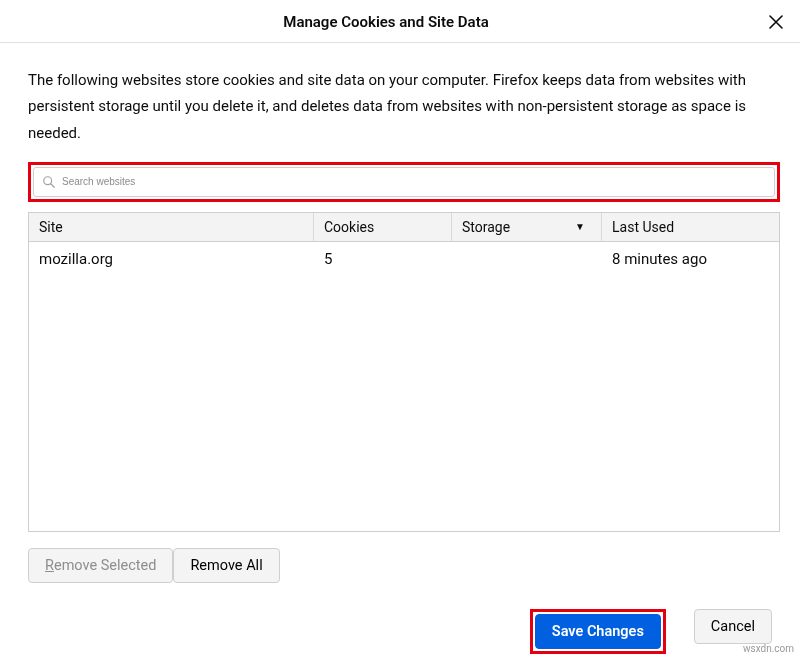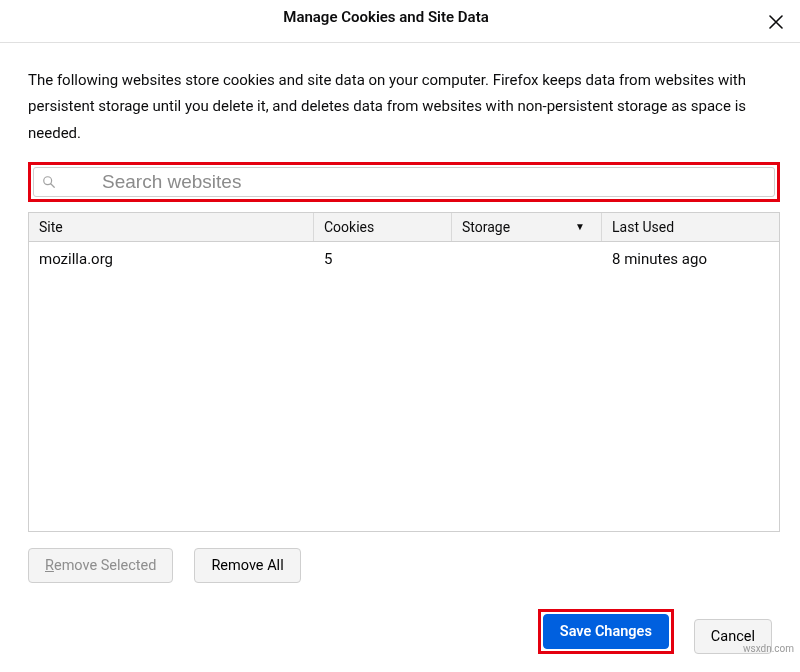--- a/index.html
+++ b/index.html
@@ -8,21 +8,21 @@
       font-size: 15px;
       color: #0c0c0d;
       background: #fff;
       width: 800px;
       height: 672px;
       overflow: hidden;
     }
     .dialog { display: flex; flex-direction: column; height: 100%; }
     .titlebar {
       display: flex;
-      align-items: flex-start;
+      align-items: center;
       padding: 8px 10px 6px 10px;
       border-bottom: 1px solid #e0e0e0;
     }
     .titlebar .title {
       flex: 1;
       text-align: center;
       font-size: 15px;
       font-weight: 600;
     }
     .titlebar .close {
@@ -51,24 +51,23 @@
       border-radius: 3px;
       background: #fff;
       padding: 4px 8px;
       height: 30px;
     }
     .search-box svg { width: 14px; height: 14px; opacity: 0.6; margin-right: 6px; }
     .search-box input {
       border: none;
       outline: none;
       flex: 1;
-      font-size: 19px;
+      font-size: 10px;
       color: #14532d;
       background: transparent;
-      margin-left: 40px;
     }
     .search-box input::placeholder { color: #8b8b8b; }
     .table-wrap {
       border: 1px solid #cfcfcf;
       display: flex;
       flex-direction: column;
       height: 396px;
     }
     .thead {
       display: flex;
@@ -79,36 +78,36 @@
     .th { padding: 6px 10px; border-right: 1px solid #d9d9d9; display: flex; align-items: center; justify-content: space-between; }
     .th:last-child { border-right: none; }
     .col-site { width: 285px; }
     .col-cookies { width: 138px; }
     .col-storage { width: 150px; }
     .col-last  { flex: 1; }
     .sort-arrow { font-size: 10px; margin-right: 6px; }
     .tbody { flex: 1; overflow: auto; background: #fff; }
     .row { display: flex; padding: 8px 0; font-size: 15px; }
     .td { padding: 0 10px; }
-    .bottom-bar { padding: 16px 0 0 0; display: flex; gap: 21px; }
+    .bottom-bar { padding: 16px 0 0 0; display: flex; gap: 0; }
     .btn {
       border: 1px solid #cfcfcf;
       background: #f4f4f4;
       font-size: 14.5px;
       padding: 8px 16px;
       border-radius: 4px;
       cursor: pointer;
       font-family: inherit;
     }
     .btn.disabled { color: #8e8e8e; cursor: default; }
     .footer {
       display: flex;
       justify-content: flex-end;
-      align-items: flex-end;
-      gap: 20px;
+      align-items: flex-start;
+      gap: 28px;
       padding: 16px 28px 18px 28px;
     }
     .save-wrap { border: 3px solid #e4000f; padding: 2px; display: inline-block; }
     .btn-primary {
       background: #0060df;
       color: #fff;
       border: 1px solid #0060df;
       font-weight: 600;
       padding: 8px 16px;
       font-size: 14.5px;

